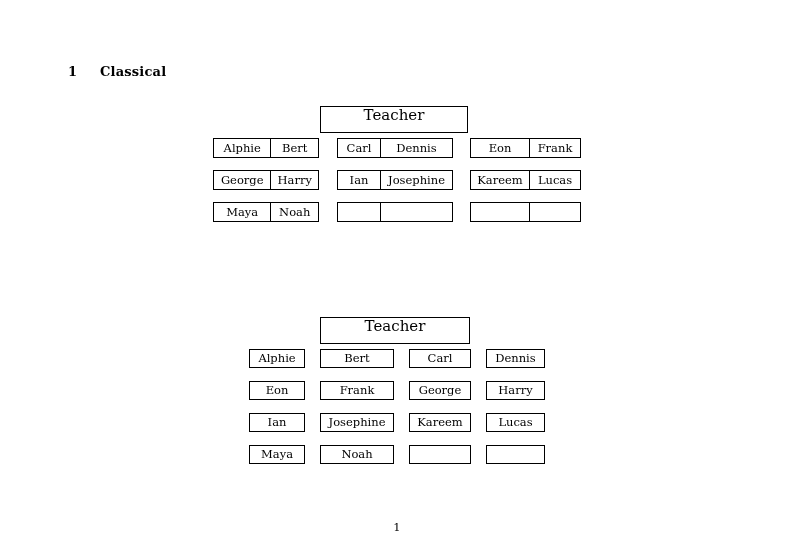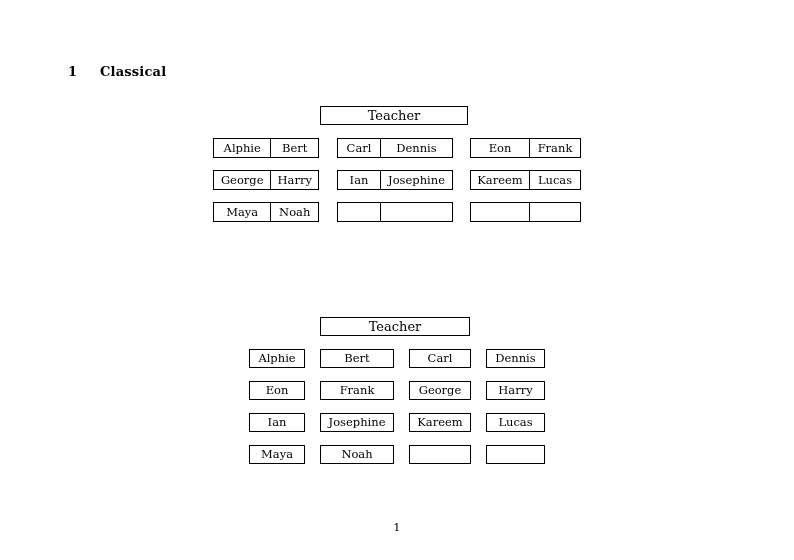--- a/index.html
+++ b/index.html
@@ -37,23 +37,23 @@
   .section-heading .sec-title {
     display: inline-block;
   }
 
   
   .teacher-box {
     position: absolute;
     box-sizing: border-box;
     border: 1px solid #000000;
     text-align: center;
-    font-size: 13px;
+    font-size: 15px;
     line-height: 17px;
-    height: 19px;
+    height: 27px;
     background: #ffffff;
   }
 
   
   .group-table {
     position: absolute;
     box-sizing: border-box;
     border-collapse: collapse;
     background: #ffffff;
   }

